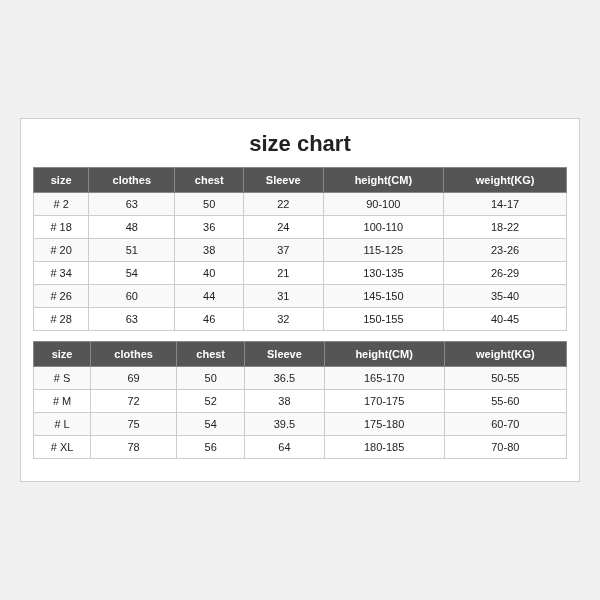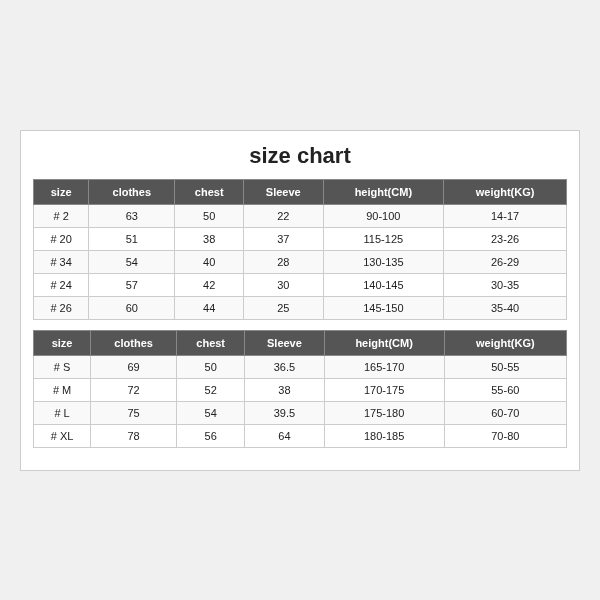--- a/index.html
+++ b/index.html
@@ -82,50 +82,58 @@
 
     <tr>
           <td># 2</td>
           <td>63</td>
           <td>50</td>
           <td>22</td>
           <td>90-100</td>
           <td>14-17</td>
         </tr>
         <tr>
+          <td># 18</td>
+          <td>48</td>
+          <td>36</td>
+          <td>24</td>
+          <td>100-110</td>
+          <td>18-22</td>
+        </tr>
+        <tr>
           <td># 20</td>
           <td>51</td>
           <td>38</td>
           <td>37</td>
           <td>115-125</td>
           <td>23-26</td>
         </tr>
         <tr>
           <td># 34</td>
           <td>54</td>
           <td>40</td>
-          <td>28</td>
+          <td>21</td>
           <td>130-135</td>
           <td>26-29</td>
-        </tr>
-        <tr>
-          <td># 24</td>
-          <td>57</td>
-          <td>42</td>
-          <td>30</td>
-          <td>140-145</td>
-          <td>30-35</td>
         </tr>
         <tr>
           <td># 26</td>
           <td>60</td>
           <td>44</td>
-          <td>25</td>
+          <td>31</td>
           <td>145-150</td>
           <td>35-40</td>
+        </tr>
+        <tr>
+          <td># 28</td>
+          <td>63</td>
+          <td>46</td>
+          <td>32</td>
+          <td>150-155</td>
+          <td>40-45</td>
         </tr>
       </tbody>
   </table>
 
   <table class="section">
     <thead>
       <tr>
 
       <th>size</th>
           <th>clothes</th>

